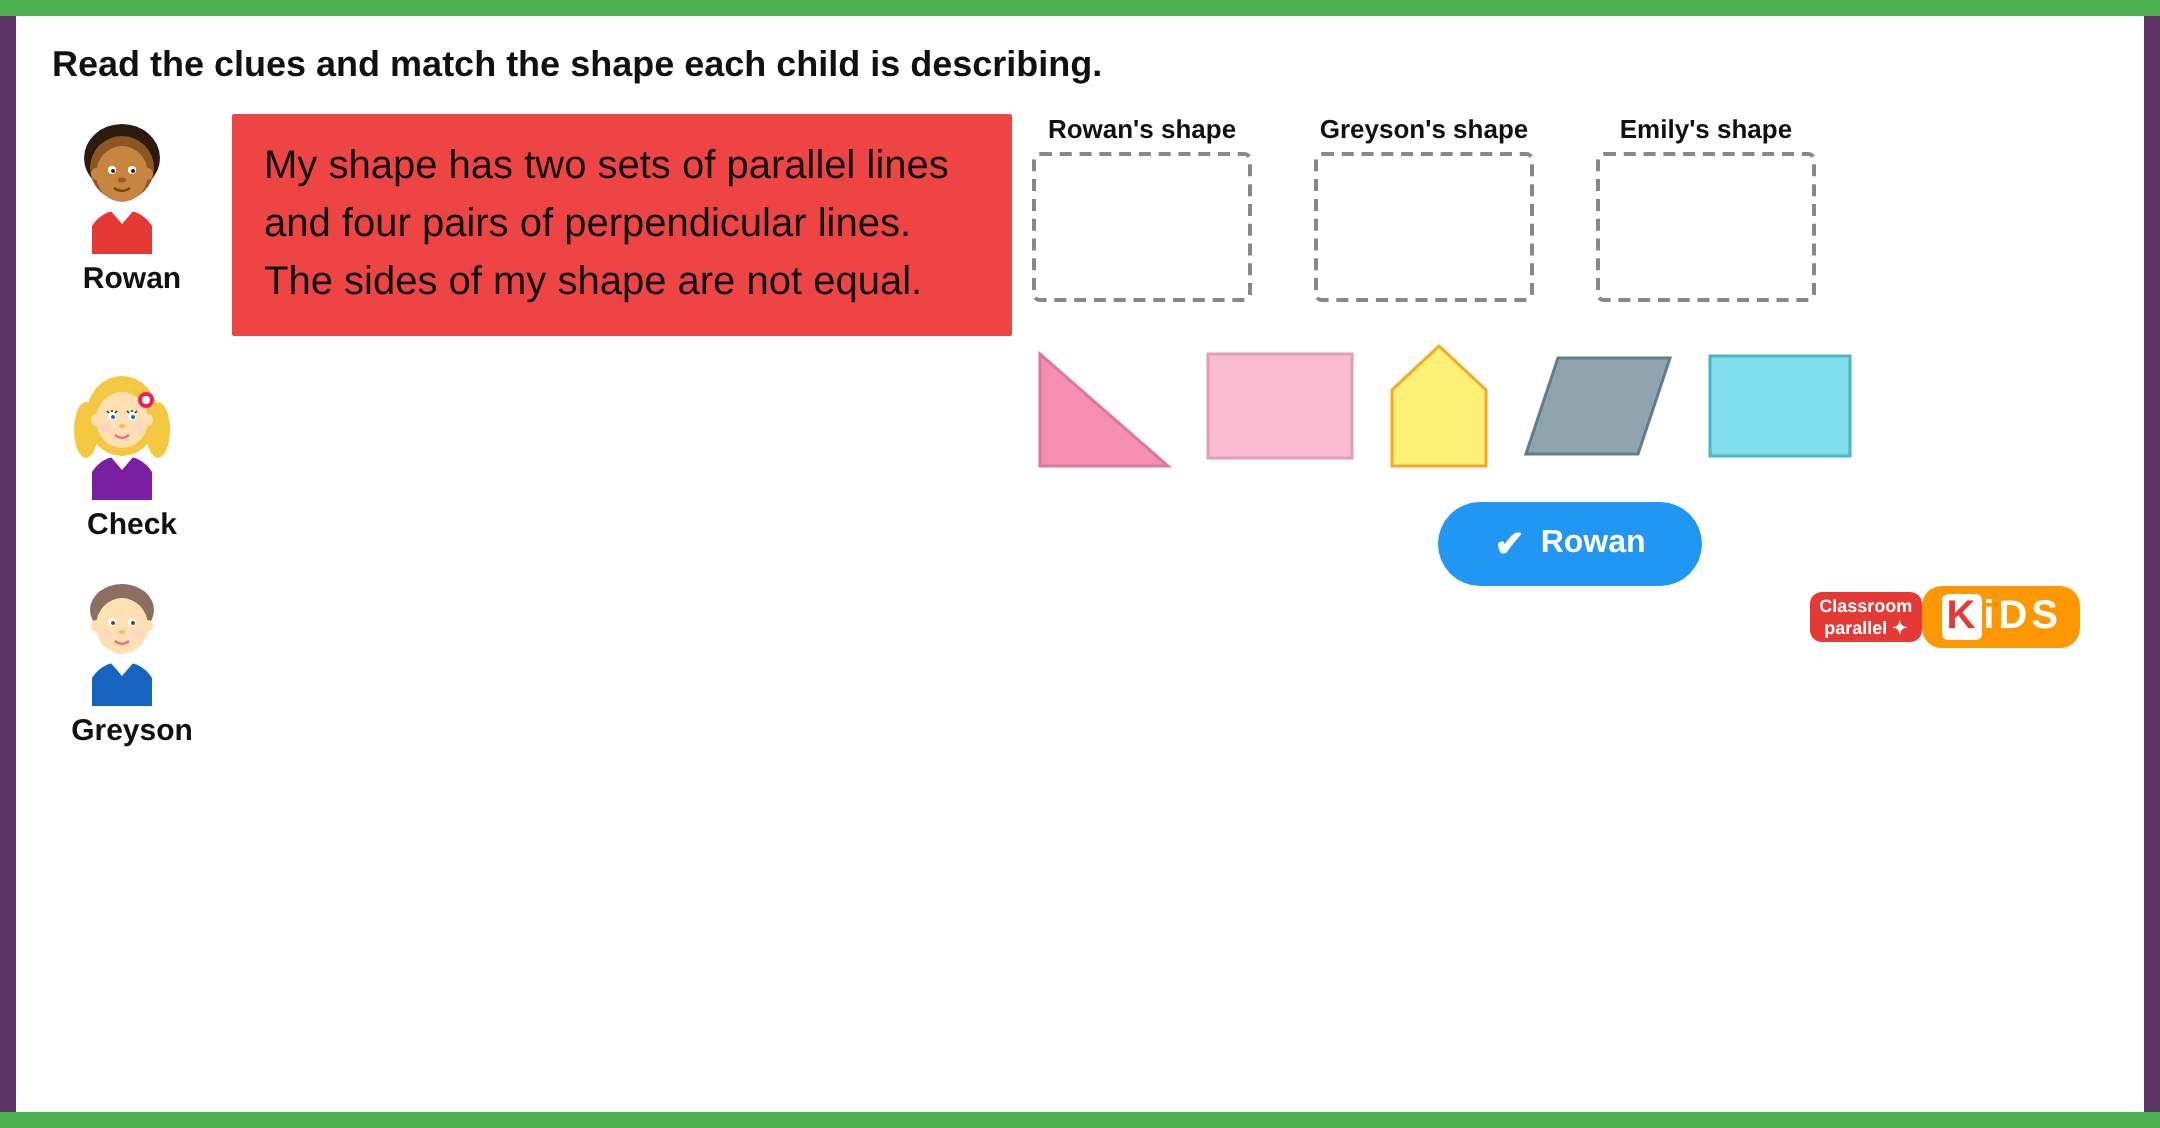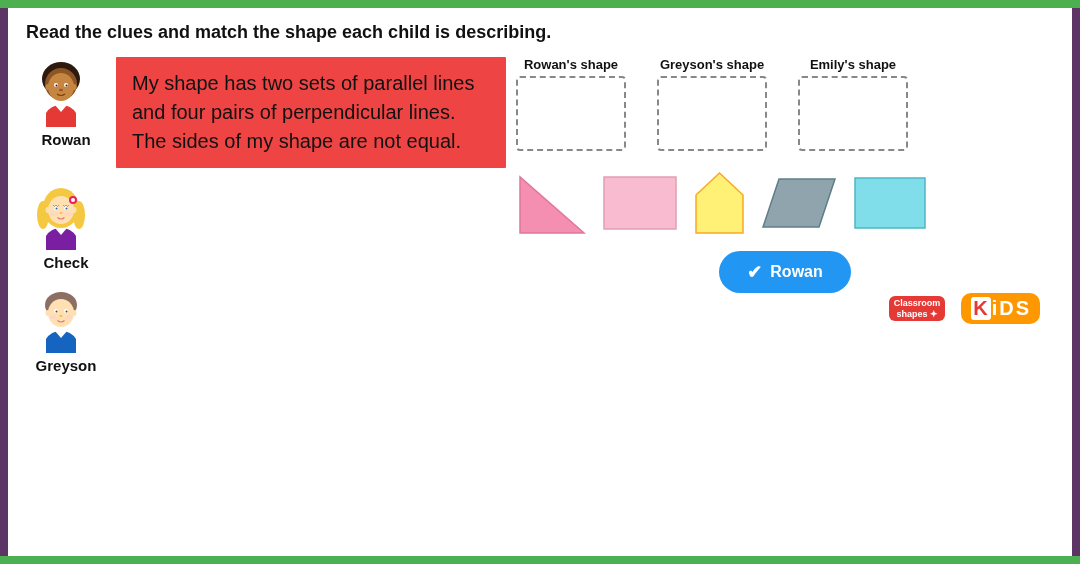--- a/index.html
+++ b/index.html
@@ -157,21 +157,21 @@
       gap: 8px;
     }
     .check-icon {
       font-size: 18px;
     }
     .footer-logo {
       display: flex;
       flex-direction: row;
       align-items: center;
       justify-content: flex-end;
-      gap: 16px;
+      gap: 0;
       padding: 0 14px 4px 0;
     }
     .cs-logo {
       display: flex;
       flex-direction: column;
       align-items: center;
       background: #e53935;
       border-radius: 6px;
       padding: 2px 5px;
       font-size: 9px;
@@ -364,21 +364,21 @@
           <div class="check-row">
             <button class="check-btn">
               <span class="check-icon">✔</span>
               <span>Rowan</span>
             </button>
           </div>
 
           <div class="footer-logo">
             <div class="cs-logo">
               <span>Classroom</span>
-              <span>shapes ✦</span>
+              <span>parallel ✦</span>
             </div>
             <div class="kids-logo" style="background:#ff9800; border-radius:10px; padding: 4px 10px; font-size:20px; font-weight:900; display:flex; gap:1px;">
               <span style="color:#e53935; background:#fff; border-radius:3px; padding:0 2px;">K</span>
               <span style="color:#fff;">i</span>
               <span style="color:#fff;">D</span>
               <span style="color:#fff;">S</span>
             </div>
           </div>
 
         </div>

